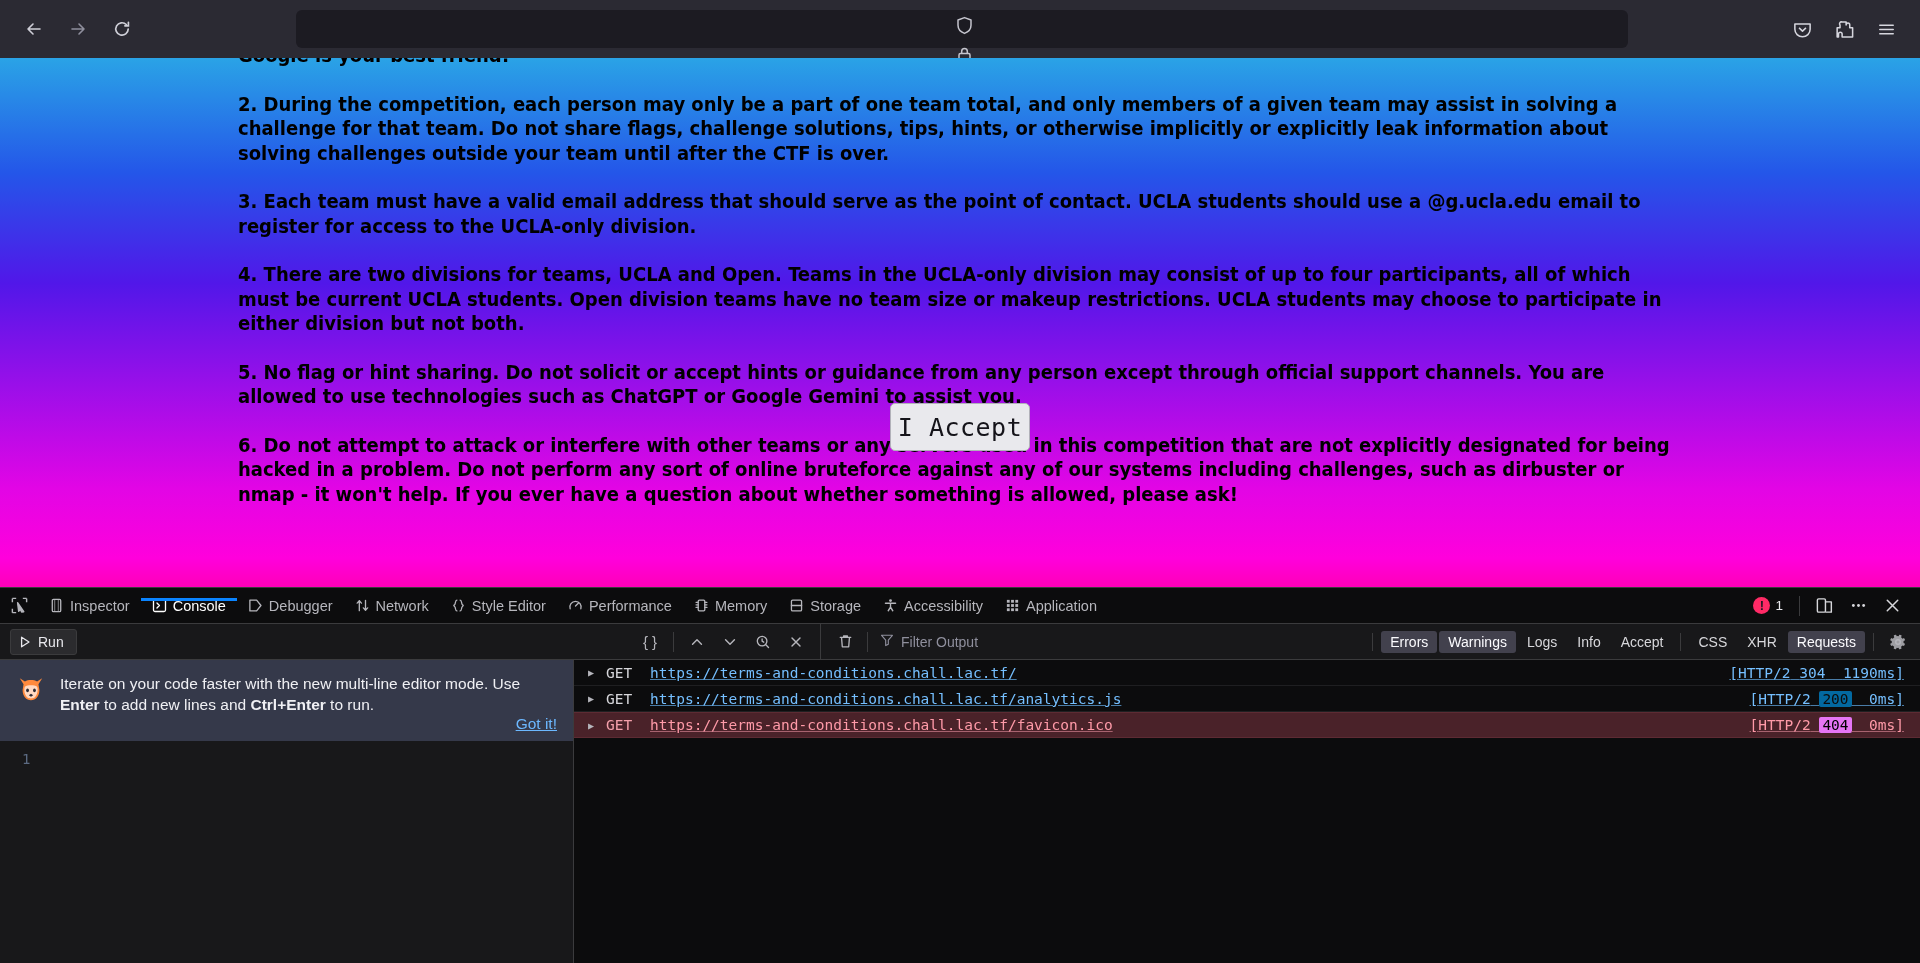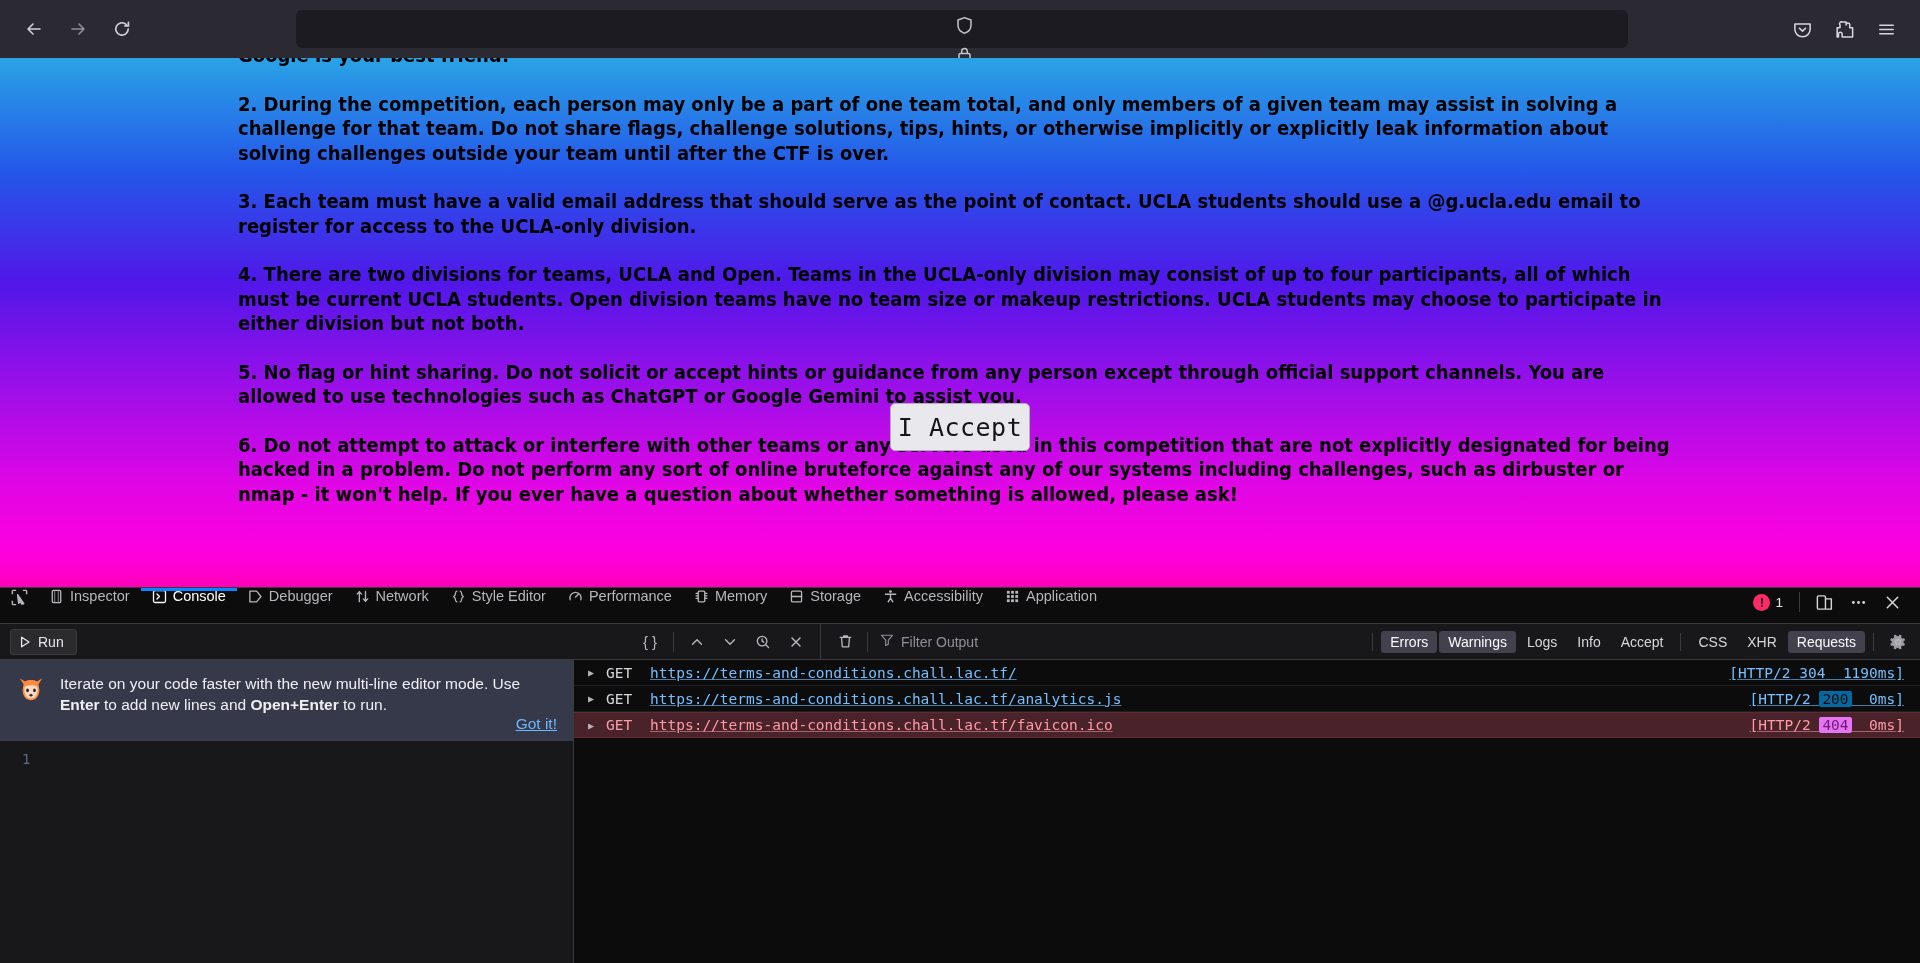--- a/index.html
+++ b/index.html
@@ -117,21 +117,21 @@
     background: #0c0c0d;
     display: flex;
     flex-direction: column;
     border-top: 1px solid #3b3b3d;
   }
 
   #devtools-tabbar {
     height: 36px;
     background: #0c0c0d;
     display: flex;
-    align-items: flex-start;
+    align-items: center;
     border-bottom: 1px solid #3b3b3d;
     flex: none;
   }
   #picker-btn {
     width: 38px;
     display: flex; align-items: center; justify-content: center;
     color: #b6b6bc;
     flex: none;
   }
   .dt-tab {
@@ -309,21 +309,21 @@
     margin-left: auto;
     padding-right: 16px;
     white-space: nowrap;
     color: #75bfff;
   }
   .net-row.error-row .net-status { color: #ff9aa8; }
   .net-status .sline { text-decoration: underline; text-decoration-color: #4a7da8; }
   .net-row.error-row .net-status .sline { text-decoration-color: #a8636f; }
   .code-chip { padding: 0 3px; border-radius: 2px; }
   .code-200 { background: #0369a1; color: #0c0c0d; }
-  .code-404 { background: #e675f5; color: #701a75; }
+  .code-404 { background: #e675f5; color: #000000; }
 </style>
 </head>
 <body>
 
 <div id="browser-chrome">
   <div class="nav-btn enabled">
     <svg width="20" height="20" viewBox="0 0 20 20" fill="none" stroke="currentColor" stroke-width="1.6" stroke-linecap="round" stroke-linejoin="round">
         <path d="M16 10H4M9 5l-5 5 5 5"></path>
       </svg>
   </div>
@@ -615,21 +615,21 @@
         <span class="fox-icon">
           <svg width="30" height="28" viewBox="0 0 32 30">
             <path d="M4 3.5 L8 10 L7 16 C7 23 11 27 16 27 C21 27 25 23 25 16 L24 10 L28 3.5 L22.5 7 C20.6 5.9 18.4 5.4 16 5.4 C13.6 5.4 11.4 5.9 9.5 7 Z" fill="#ff8a3d"></path>
             <path d="M9.5 12.5 C12 10.5 20 10.5 22.5 12.5 C24 15.5 22.8 22 19.5 24.4 C18.3 25.3 13.7 25.3 12.5 24.4 C9.2 22 8 15.5 9.5 12.5 Z" fill="#ffd9c2"></path>
             <ellipse cx="12.3" cy="16.4" rx="1.5" ry="2" fill="#2b2a33"></ellipse>
             <ellipse cx="19.7" cy="16.4" rx="1.5" ry="2" fill="#2b2a33"></ellipse>
             <path d="M16 20.2 l2.3 1.6 -2.3 1.6 -2.3 -1.6 z" fill="#2b2a33"></path>
           </svg>
         </span>
         <div id="notif-body">
-          <div id="notif-text"><span>Iterate on your code faster with the new multi-line editor mode. Use </span><b>Enter</b><span> to add new lines and </span><b>Open+Enter</b><span> to run.</span></div>
+          <div id="notif-text"><span>Iterate on your code faster with the new multi-line editor mode. Use </span><b>Enter</b><span> to add new lines and </span><b>Ctrl+Enter</b><span> to run.</span></div>
           <a id="got-it" href="#">Got it!</a>
         </div>
       </div>
       <div id="editor-lines">
         <div class="line-num">1</div>
       </div>
     </div>
 
     <div id="output-pane">
 

